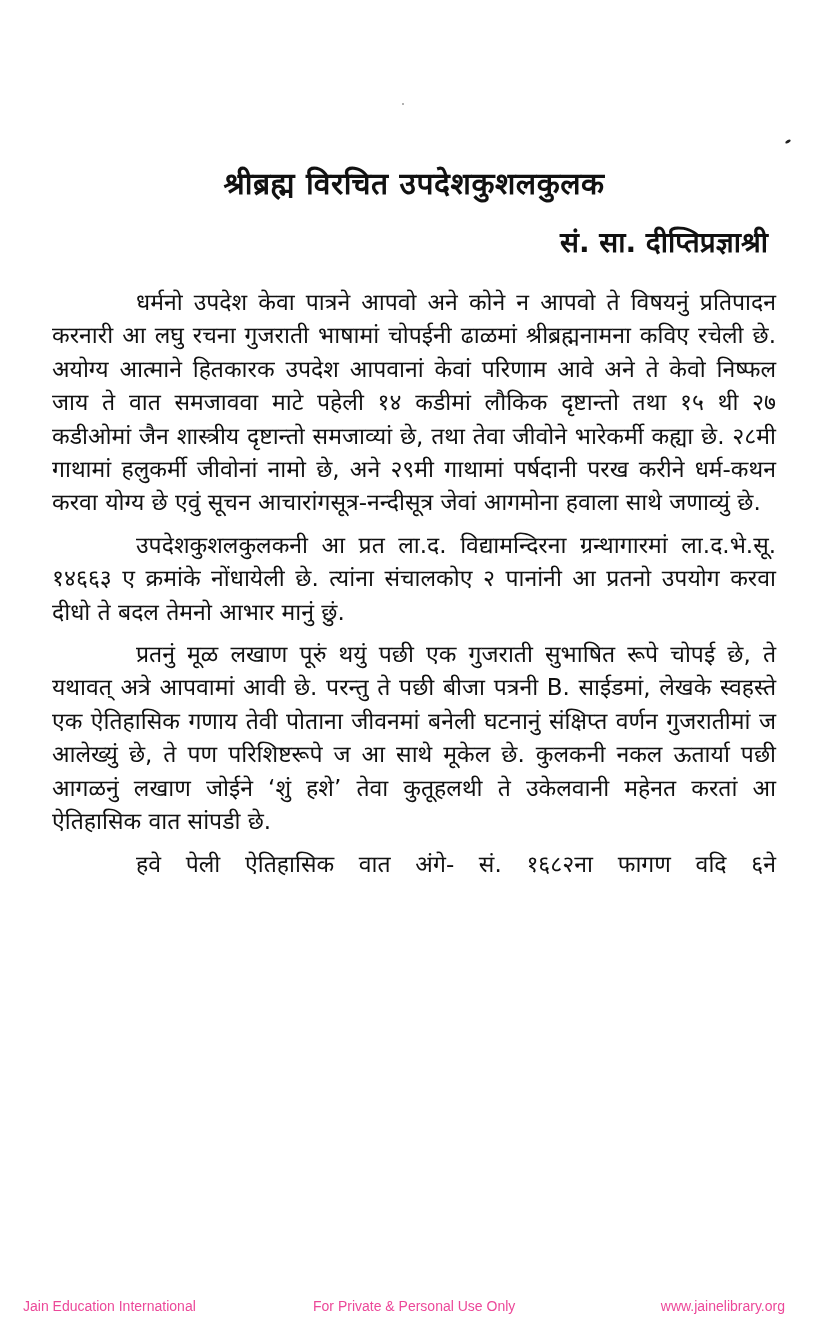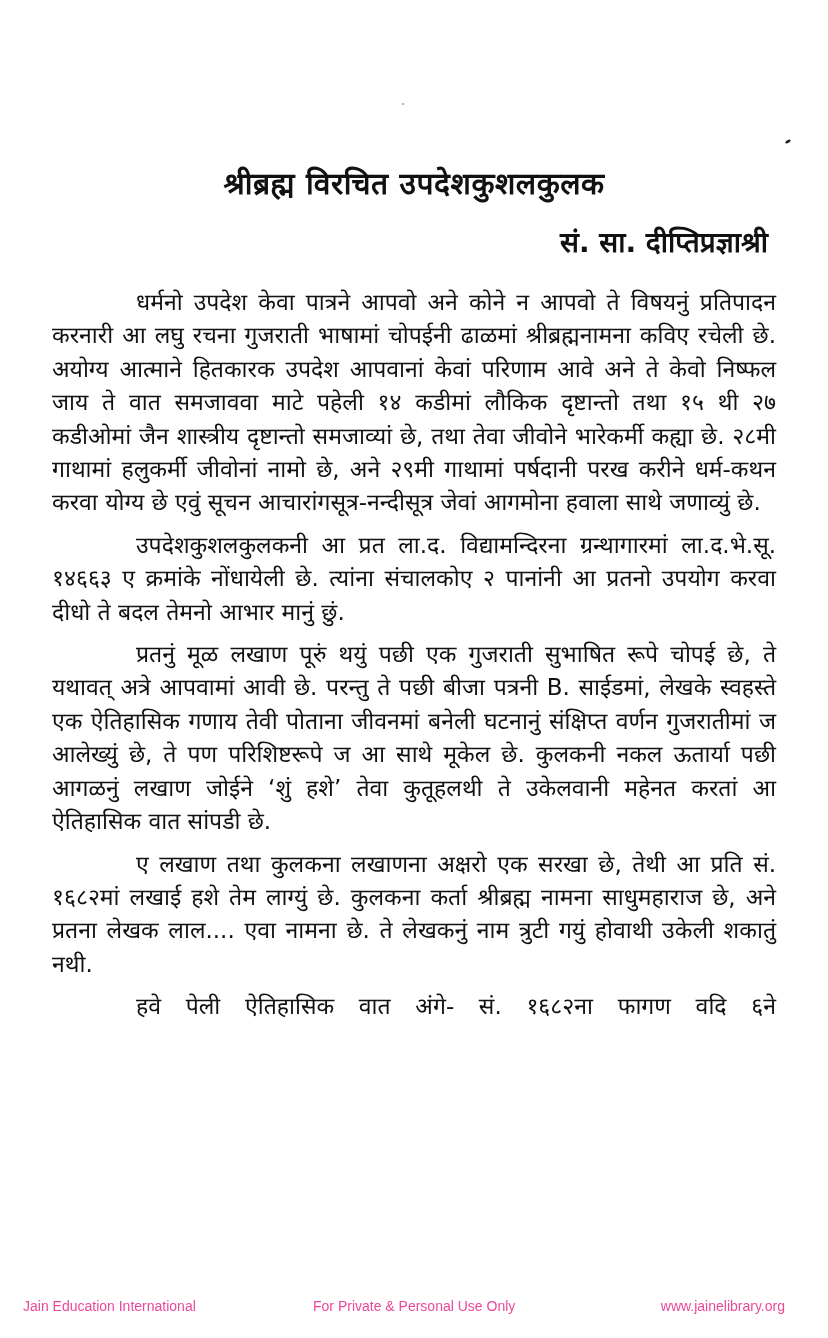--- a/index.html
+++ b/index.html
@@ -86,21 +86,20 @@
   <h1 class="title" style="margin:0;">
     <span>श्रीब्रह्म विरचित उपदेशकुशलकुलक</span>
   </h1>
 
   <div class="editor">सं. सा. दीप्तिप्रज्ञाश्री</div>
 
   <div class="body-text">
     <p class="para">धर्मनो उपदेश केवा पात्रने आपवो अने कोने न आपवो ते विषयनुं प्रतिपादन करनारी आ लघु रचना गुजराती भाषामां चोपईनी ढाळमां श्रीब्रह्मनामना कविए रचेली छे. अयोग्य आत्माने हितकारक उपदेश आपवानां केवां परिणाम आवे अने ते केवो निष्फल जाय ते वात समजाववा माटे पहेली १४ कडीमां लौकिक दृष्टान्तो तथा १५ थी २७ कडीओमां जैन शास्त्रीय दृष्टान्तो समजाव्यां छे, तथा तेवा जीवोने भारेकर्मी कह्या छे. २८मी गाथामां हलुकर्मी जीवोनां नामो छे, अने २९मी गाथामां पर्षदानी परख करीने धर्म-कथन करवा योग्य छे एवुं सूचन आचारांगसूत्र-नन्दीसूत्र जेवां आगमोना हवाला साथे जणाव्युं छे.</p>
     <p class="para">उपदेशकुशलकुलकनी आ प्रत ला.द. विद्यामन्दिरना ग्रन्थागारमां ला.द.भे.सू. १४६६३ ए क्रमांके नोंधायेली छे. त्यांना संचालकोए २ पानांनी आ प्रतनो उपयोग करवा दीधो ते बदल तेमनो आभार मानुं छुं.</p>
     <p class="para">प्रतनुं मूळ लखाण पूरुं थयुं पछी एक गुजराती सुभाषित रूपे चोपई छे, ते यथावत् अत्रे आपवामां आवी छे. परन्तु ते पछी बीजा पत्रनी B. साईडमां, लेखके स्वहस्ते एक ऐतिहासिक गणाय तेवी पोताना जीवनमां बनेली घटनानुं संक्षिप्त वर्णन गुजरातीमां ज आलेख्युं छे, ते पण परिशिष्टरूपे ज आ साथे मूकेल छे. कुलकनी नकल ऊतार्या पछी आगळनुं लखाण जोईने ‘शुं हशे’ तेवा कुतूहलथी ते उकेलवानी महेनत करतां आ ऐतिहासिक वात सांपडी छे.</p>
-    <p class="para">ए लखाण तथा कुलकना लखाणना अक्षरो एक सरखा छे, तेथी आ प्रति सं. १६८२मां लखाई हशे तेम लाग्युं छे. कुलकना कर्ता श्रीब्रह्म नामना साधुमहाराज छे, अने प्रतना लेखक लाल.... एवा नामना छे. ते लेखकनुं नाम त्रुटी गयुं होवाथी उकेली शकातुं नथी.</p>
     <p class="para last">हवे पेली ऐतिहासिक वात अंगे- सं. १६८२ना फागण वदि ६ने</p>
   </div>
 
   <div class="footer">
     <span class="f-left">Jain Education International</span>
     <span class="f-mid">For Private &amp; Personal Use Only</span>
     <span class="f-right">www.jainelibrary.org</span>
   </div>
 </div>
 

